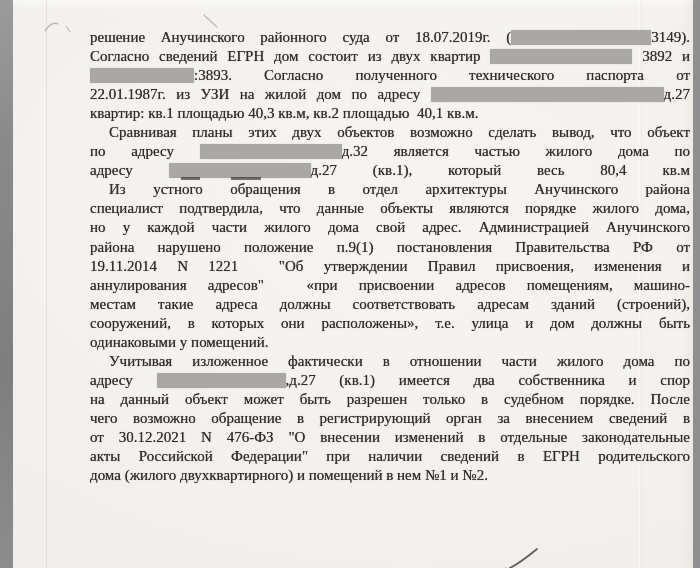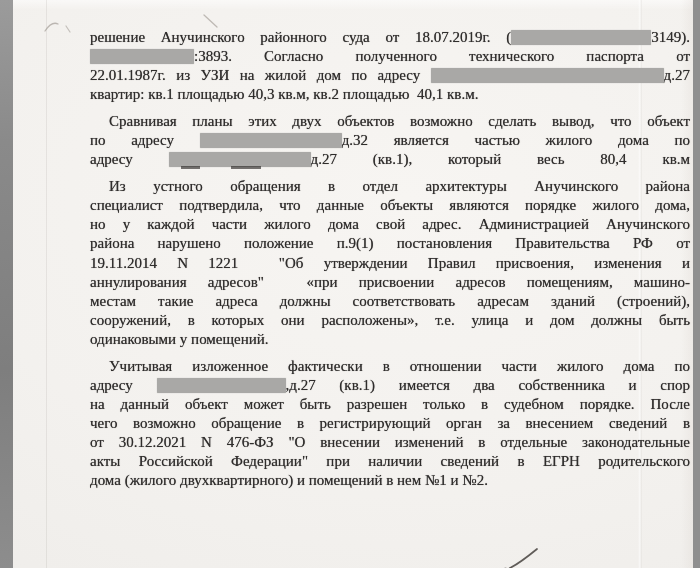--- a/index.html
+++ b/index.html
@@ -54,21 +54,21 @@
     position: absolute; left: 90px; top: 28px; width: 600px;
     font-size: 15px; color: #2f2d2c;
     text-shadow: 0 0 0.7px rgba(47,45,44,0.78);
   }
   .line {
     height: 19.05px; line-height: 19.05px;
     text-align: justify;
     text-align-last: justify;
   }
   .line.end { text-align-last: left; }
-  .line.indent { text-indent: 19px; margin-top: 8px; }
+  .line.indent { text-indent: 19px; }
   
   .redact {
     display: inline-block; position: relative;
     height: 15px; vertical-align: -3px;
     background: #a9a8a6;
     box-shadow: 0 0 1px rgba(128,126,123,0.65);
     border-radius: 1px;
   }
   .redact .peek {
     position: absolute; bottom: -2px; height: 3px;
@@ -100,20 +100,21 @@
     <path d="M5,2 L18,14" fill="none" stroke="rgba(145,139,131,0.55)" stroke-width="1.3" stroke-linecap="round"></path>
   </svg>
 
   <svg class="overlay-svg" style="left:503px; top:548px;" width="42" height="20" viewBox="0 0 42 20">
     <path d="M7,20 C13,17 23,10 34,1" fill="none" stroke="rgba(70,66,62,0.85)" stroke-width="1.7" stroke-linecap="round"></path>
     <path d="M7,20 c-2,0.8 -3.5,0.8 -5,0.2" fill="none" stroke="rgba(70,66,62,0.6)" stroke-width="1.3" stroke-linecap="round"></path>
   </svg>
 
   <div class="page-text">
       <div class="line">решение Анучинского районного суда от 18.07.2019г. (<span class="redact" style="width: 140px;"></span>3149).</div>
+      <div class="line">Согласно сведений ЕГРН дом состоит из двух квартир <span class="redact" style="width: 142px;"></span> 3892 и</div>
       <div class="line"><span class="redact" style="width: 104px;"></span>:3893. Согласно полученного технического паспорта от</div>
       <div class="line">22.01.1987г. из УЗИ на жилой дом по адресу <span class="redact" style="width: 233px;"></span>д.27</div>
       <div class="line end">квартир: кв.1 площадью 40,3 кв.м, кв.2 площадью&nbsp; 40,1 кв.м.</div>
       <div class="line indent">Сравнивая планы этих двух объектов возможно сделать вывод, что объект</div>
       <div class="line">по адресу <span class="redact" style="width: 142px;"></span>д.32 является частью жилого дома по</div>
       <div class="line">адресу <span class="redact" style="width: 142px;"><span class="peek p1"></span><span class="peek p2"></span></span>д.27 (кв.1), который весь 80,4 кв.м</div>
       <div class="line indent">Из устного обращения в отдел архитектуры Анучинского района</div>
       <div class="line">специалист подтвердила, что данные объекты являются порядке жилого дома,</div>
       <div class="line">но у каждой части жилого дома свой адрес. Администрацией Анучинского</div>
       <div class="line">района нарушено положение п.9(1) постановления Правительства РФ от</div>

